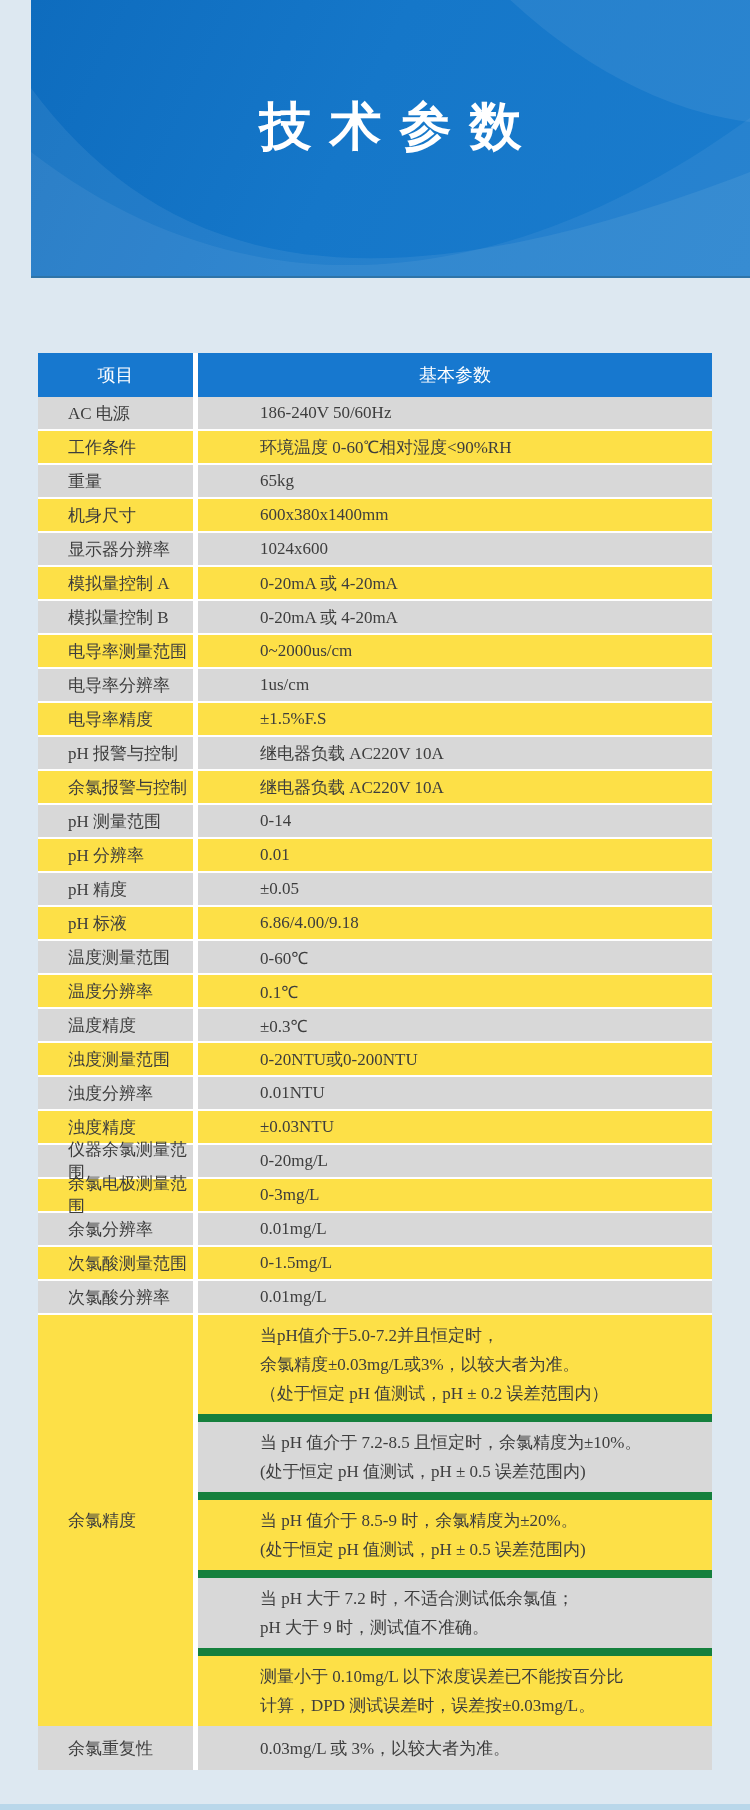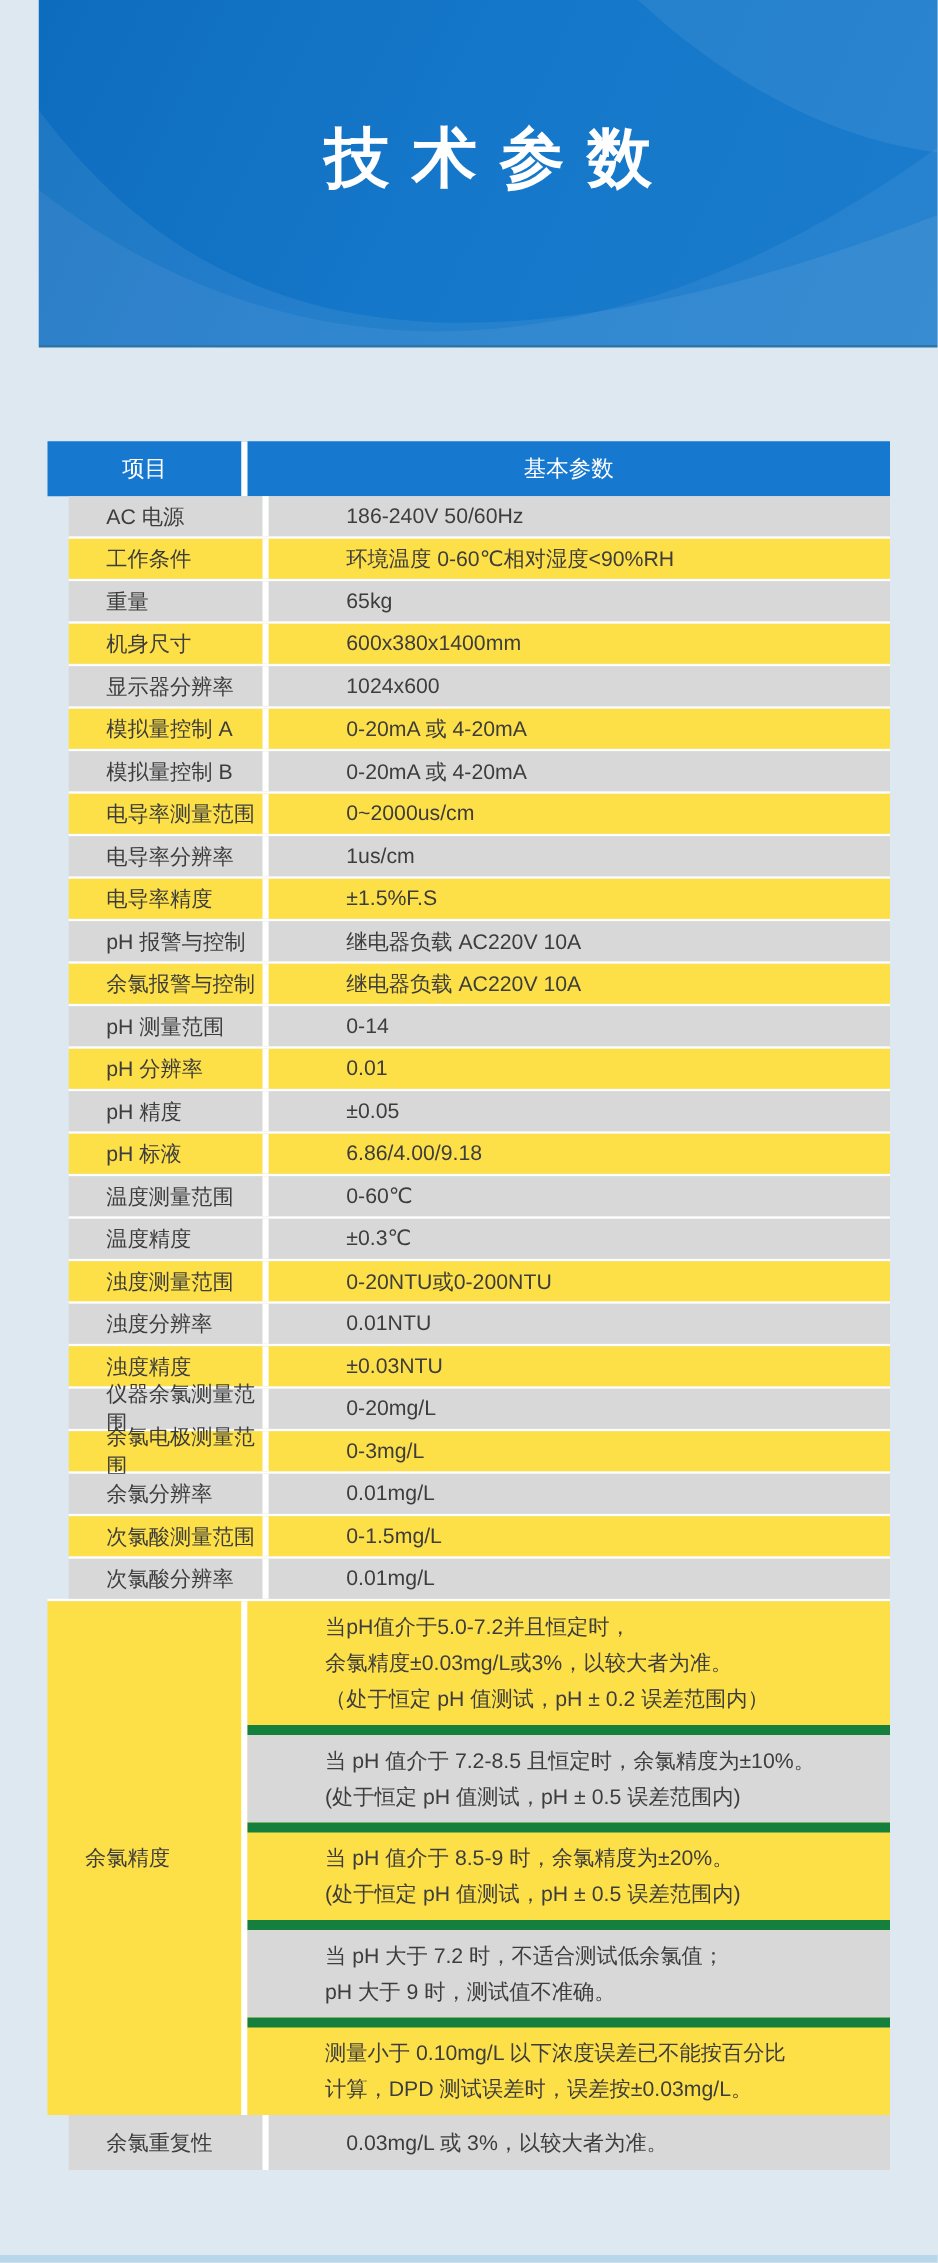--- a/index.html
+++ b/index.html
@@ -18,37 +18,37 @@
     margin-left:31px;
   }
   .banner-waves{position:absolute;left:0;top:0;width:100%;height:100%;display:block;}
   .banner-title{
     position:absolute;left:0;right:0;top:92px;margin:0;
     text-align:center;color:#ffffff;
     font-size:52px;font-weight:700;letter-spacing:18px;text-indent:18px;
   }
 
   
-  .content{flex:1;position:relative;}
+  .content{flex:1;position:relative;font-family:Liberation Serif, serif;}
   .spec-table{
     margin:75px 38px 0 38px;
     color:#3d3d3d;font-size:17px;
   }
   .t-row{display:flex;border-top:2px solid #ffffff;}
   .t-row:first-child{border-top:none;}
 
   .t-header{background:#1778cf;height:44px;}
   .t-header .hcell{
     display:flex;align-items:center;justify-content:center;
     color:#ffffff;font-size:18px;
   }
   .hcell.left{width:160px;flex:none;border-right:5px solid #ffffff;box-sizing:border-box;}
   .hcell.right{flex:1;}
 
-  .row{height:32px;margin-left:17px;}
+  .row{height:32px;}
   .cell{display:flex;align-items:center;box-sizing:border-box;}
   .cell.lbl{width:160px;flex:none;padding-left:30px;border-right:5px solid #ffffff;}
   .cell.val{flex:1;padding-left:62px;}
   .shade .cell,.shade.sub-row,.shade.mlabel{background:#d8d8d8;}
   .plain .cell,.plain.sub-row,.plain.mlabel{background:#fde047;}
 
   
   .merged{align-items:stretch;}
   .mlabel{
     width:160px;flex:none;box-sizing:border-box;
@@ -171,20 +171,24 @@
   <div class="t-row row plain">
     <div class="cell lbl">pH 标液</div>
     <div class="cell val">6.86/4.00/9.18</div>
   </div>
 
   <div class="t-row row shade">
     <div class="cell lbl">温度测量范围</div>
     <div class="cell val">0-60℃</div>
   </div>
 
+  <div class="t-row row plain">
+    <div class="cell lbl">温度分辨率</div>
+    <div class="cell val">0.1℃</div>
+  </div>
 
   <div class="t-row row shade">
     <div class="cell lbl">温度精度</div>
     <div class="cell val">±0.3℃</div>
   </div>
 
   <div class="t-row row plain">
     <div class="cell lbl">浊度测量范围</div>
     <div class="cell val">0-20NTU或0-200NTU</div>
   </div>

